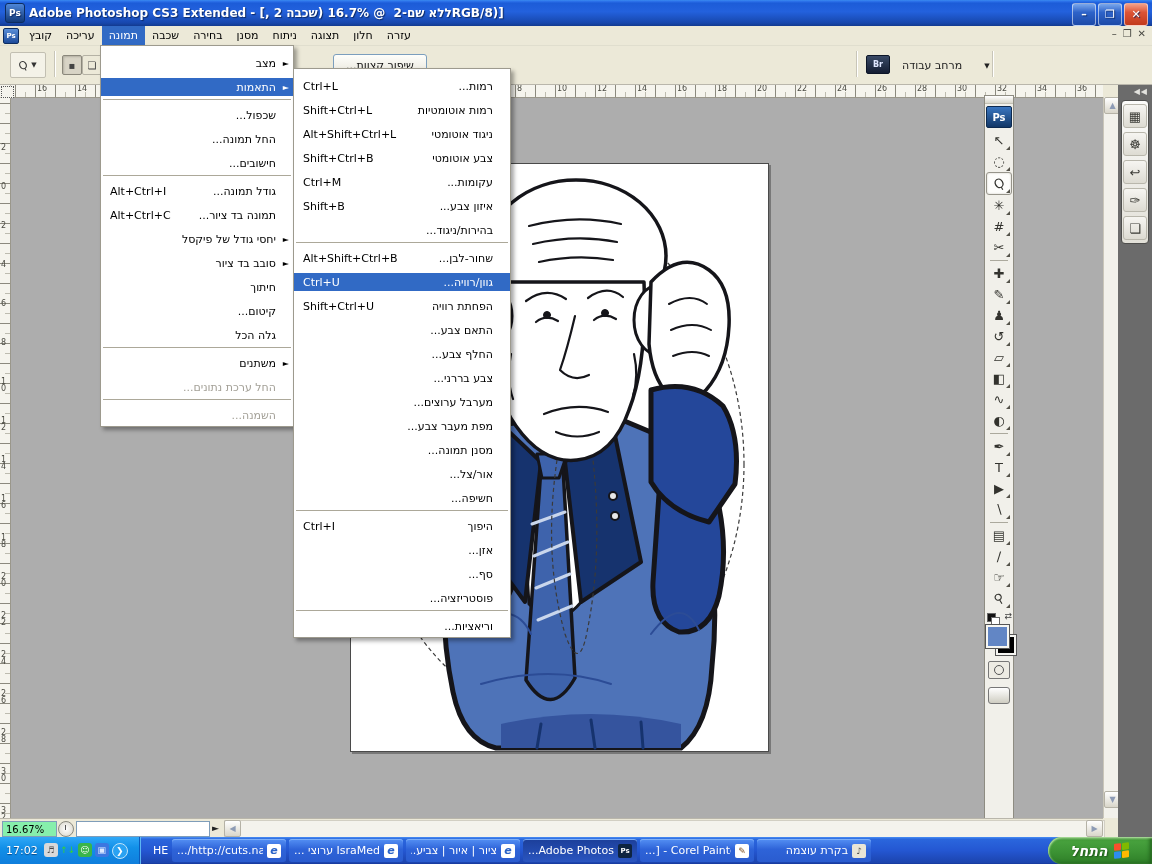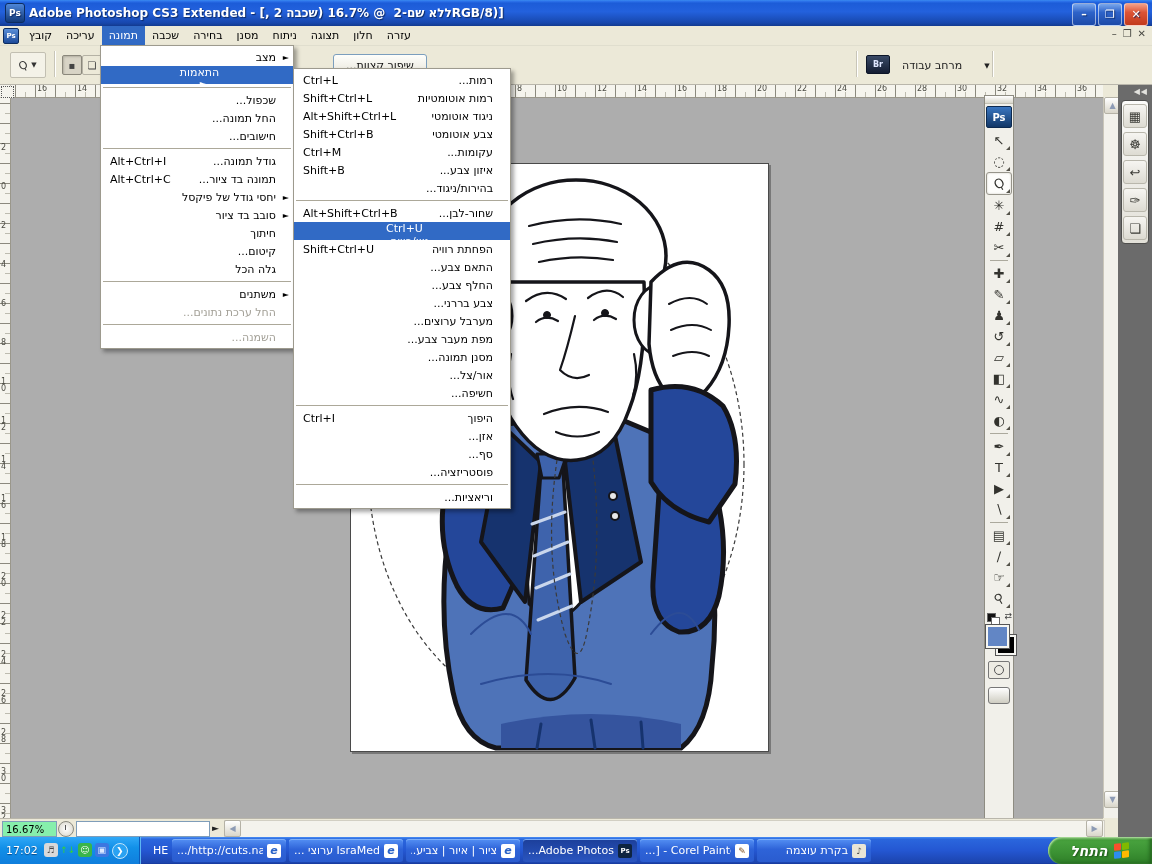--- a/index.html
+++ b/index.html
@@ -148,22 +148,22 @@
     display:flex;align-items:center;justify-content:center;gap:6px;
     font-size:14px;font-weight:bold;font-style:italic;text-shadow:1px 1px 2px #1a4f16;}
   .xpflag{width:16px;height:16px;display:grid;grid-template-columns:7px 7px;grid-template-rows:7px 7px;gap:1px;transform:skewY(-6deg);}
   .xpflag i{border-radius:1px;}
 
   
   .menupanel{background:#fff;border:1px solid #9D9A8E;box-shadow:3px 3px 4px rgba(0,0,0,.35);
     padding:2px 0;z-index:50;}
   #imageMenu{left:100px;top:45px;width:192px;}
   #adjMenu{left:293px;top:68px;width:216px;}
-  .mi{height:18px;display:flex;align-items:center;padding:0 4px 0 9px;color:#000;}
-  .mi.sel{background:#316AC5;color:#fff;flex-direction:column;}
+  .mi{height:18px;display:flex;align-items:center;padding:0 4px 0 9px;color:#000;margin-top:6px;}
+  .mi.sel{background:#316AC5;color:#fff;}
   .mi.dis{color:#A3A097;padding-left:11px;}
   .msc{direction:ltr;unicode-bidi:isolate;}
   .msp{flex:1;}
   .mlb{direction:rtl;unicode-bidi:isolate;}
   .mar{width:13px;text-align:right;font-size:8px;}
   .msep{height:1px;background:#ACA899;margin:3px 2px;}
 </style>
 </head>
 <body>
 

